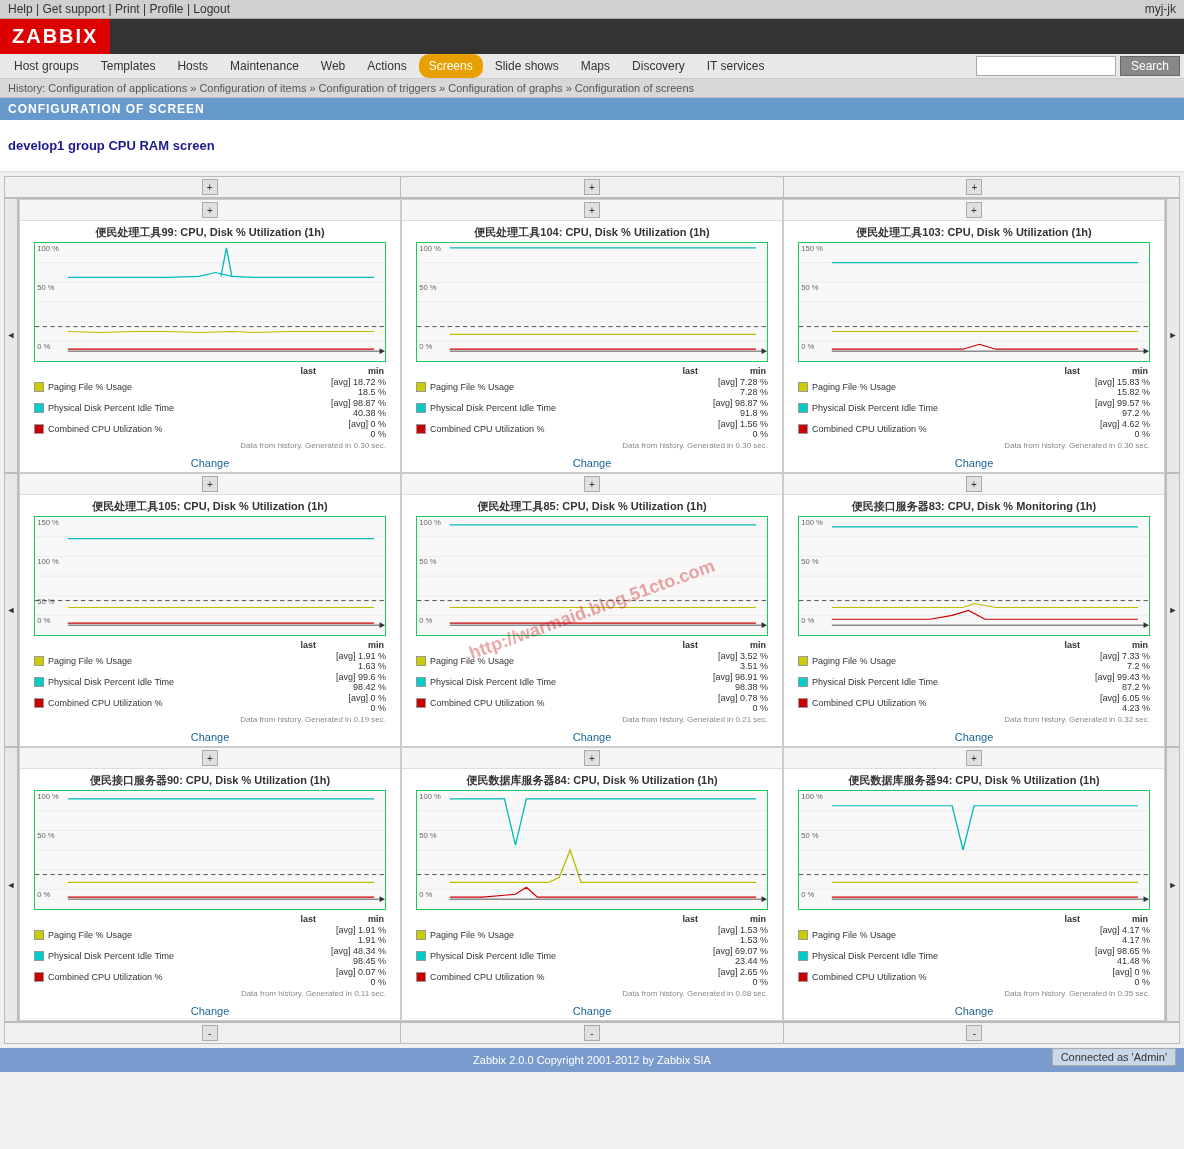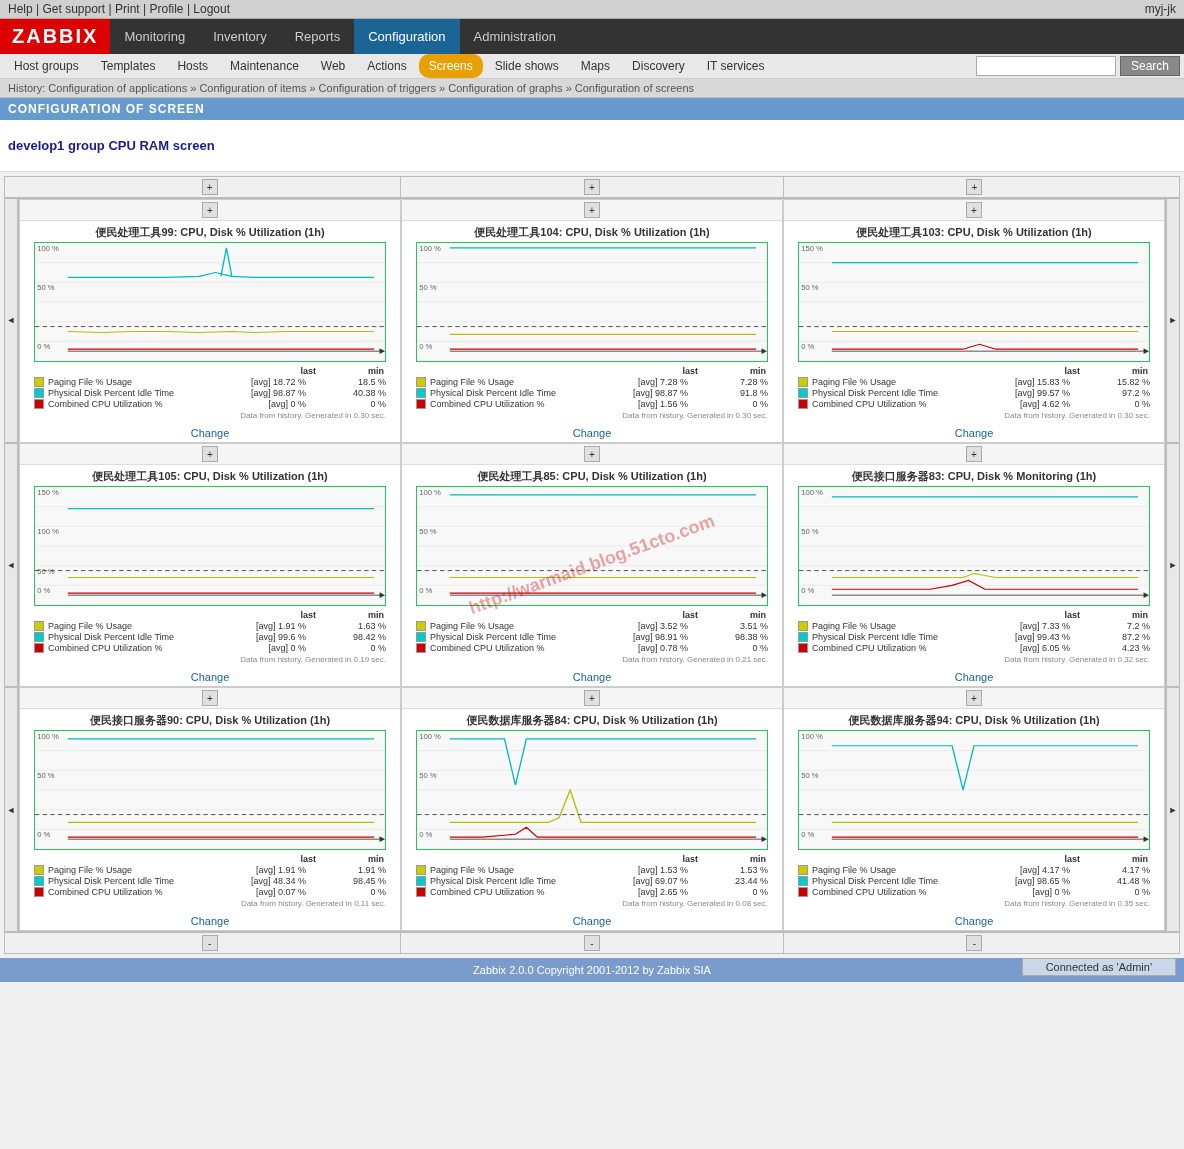--- a/index.html
+++ b/index.html
@@ -39,31 +39,31 @@
     
     .graph-container { padding: 4px 14px; }
     .graph-title { font-size: 11px; font-weight: bold; text-align: center; margin-bottom: 2px; color: #333; }
     .graph-area { width: 100%; height: 120px; position: relative; background: #f9f9f9; border: 1px solid #22c55e; overflow: hidden; }
 
     
     .legend { font-size: 9px; color: #333; margin-top: 4px; }
     .legend-row { display: flex; align-items: center; gap: 4px; margin-bottom: 1px; }
     .legend-color { width: 10px; height: 10px; border: 1px solid #999; flex-shrink: 0; }
     .legend-label { flex: 1; }
-    .legend-values { display: flex; gap: 20px; }
+    .legend-values { display: flex; gap: 0; flex-direction: column; }
     .legend-val { width: 60px; text-align: right; }
     .data-note { font-size: 8px; color: #888; text-align: right; margin-top: 2px; }
 
     
     .change-link { text-align: center; padding: 3px; font-size: 11px; }
     .change-link a { color: #1a6496; text-decoration: none; }
 
     
     #footer { background: #7a9ccc; color: #fff; text-align: center; padding: 6px; font-size: 11px; position: relative; }
-    #connected-info { position: absolute; right: 8px; bottom: 6px; background: #c8d8e8; color: #333; padding: 2px 23px; font-size: 11px; border: 1px solid #aaa; margin-top: 36px; }
+    #connected-info { position: absolute; right: 8px; bottom: 6px; background: #c8d8e8; color: #333; padding: 2px 8px; font-size: 11px; border: 1px solid #aaa; margin-top: 36px; }
 
     
     .watermark { position: absolute; top: 50%; left: 50%; transform: translate(-50%, -50%) rotate(-20deg); font-size: 18px; font-weight: bold; color: rgba(200,0,0,0.35); white-space: nowrap; pointer-events: none; z-index: 100; text-align: center; line-height: 1.3; }
 
     
     .graph-svg { width: 100%; height: 100%; }
 
     
     .legend-headers { display: flex; justify-content: flex-end; gap: 8px; font-size: 9px; font-weight: bold; margin-bottom: 1px; padding-right: 2px; }
     .legend-hdr { width: 60px; text-align: right; }
@@ -81,27 +81,20 @@
     <span>|</span>
     <a>Profile</a>
     <span>|</span>
     <a>Logout</a>
   </div>
   <div>myj-jk</div>
 </div>
 
 <div id="logo-nav">
   <div id="logo">ZABBIX</div>
-  <div id="main-nav">
-    <div class="nav-item">Monitoring</div>
-    <div class="nav-item">Inventory</div>
-    <div class="nav-item">Reports</div>
-    <div class="nav-item active">Configuration</div>
-    <div class="nav-item">Administration</div>
-  </div>
 </div>
 
 <div id="sub-nav">
   <div class="sub-nav-item">Host groups</div>
   <div class="sub-nav-item">Templates</div>
   <div class="sub-nav-item">Hosts</div>
   <div class="sub-nav-item">Maintenance</div>
   <div class="sub-nav-item">Web</div>
   <div class="sub-nav-item">Actions</div>
   <div class="sub-nav-item active">Screens</div>

